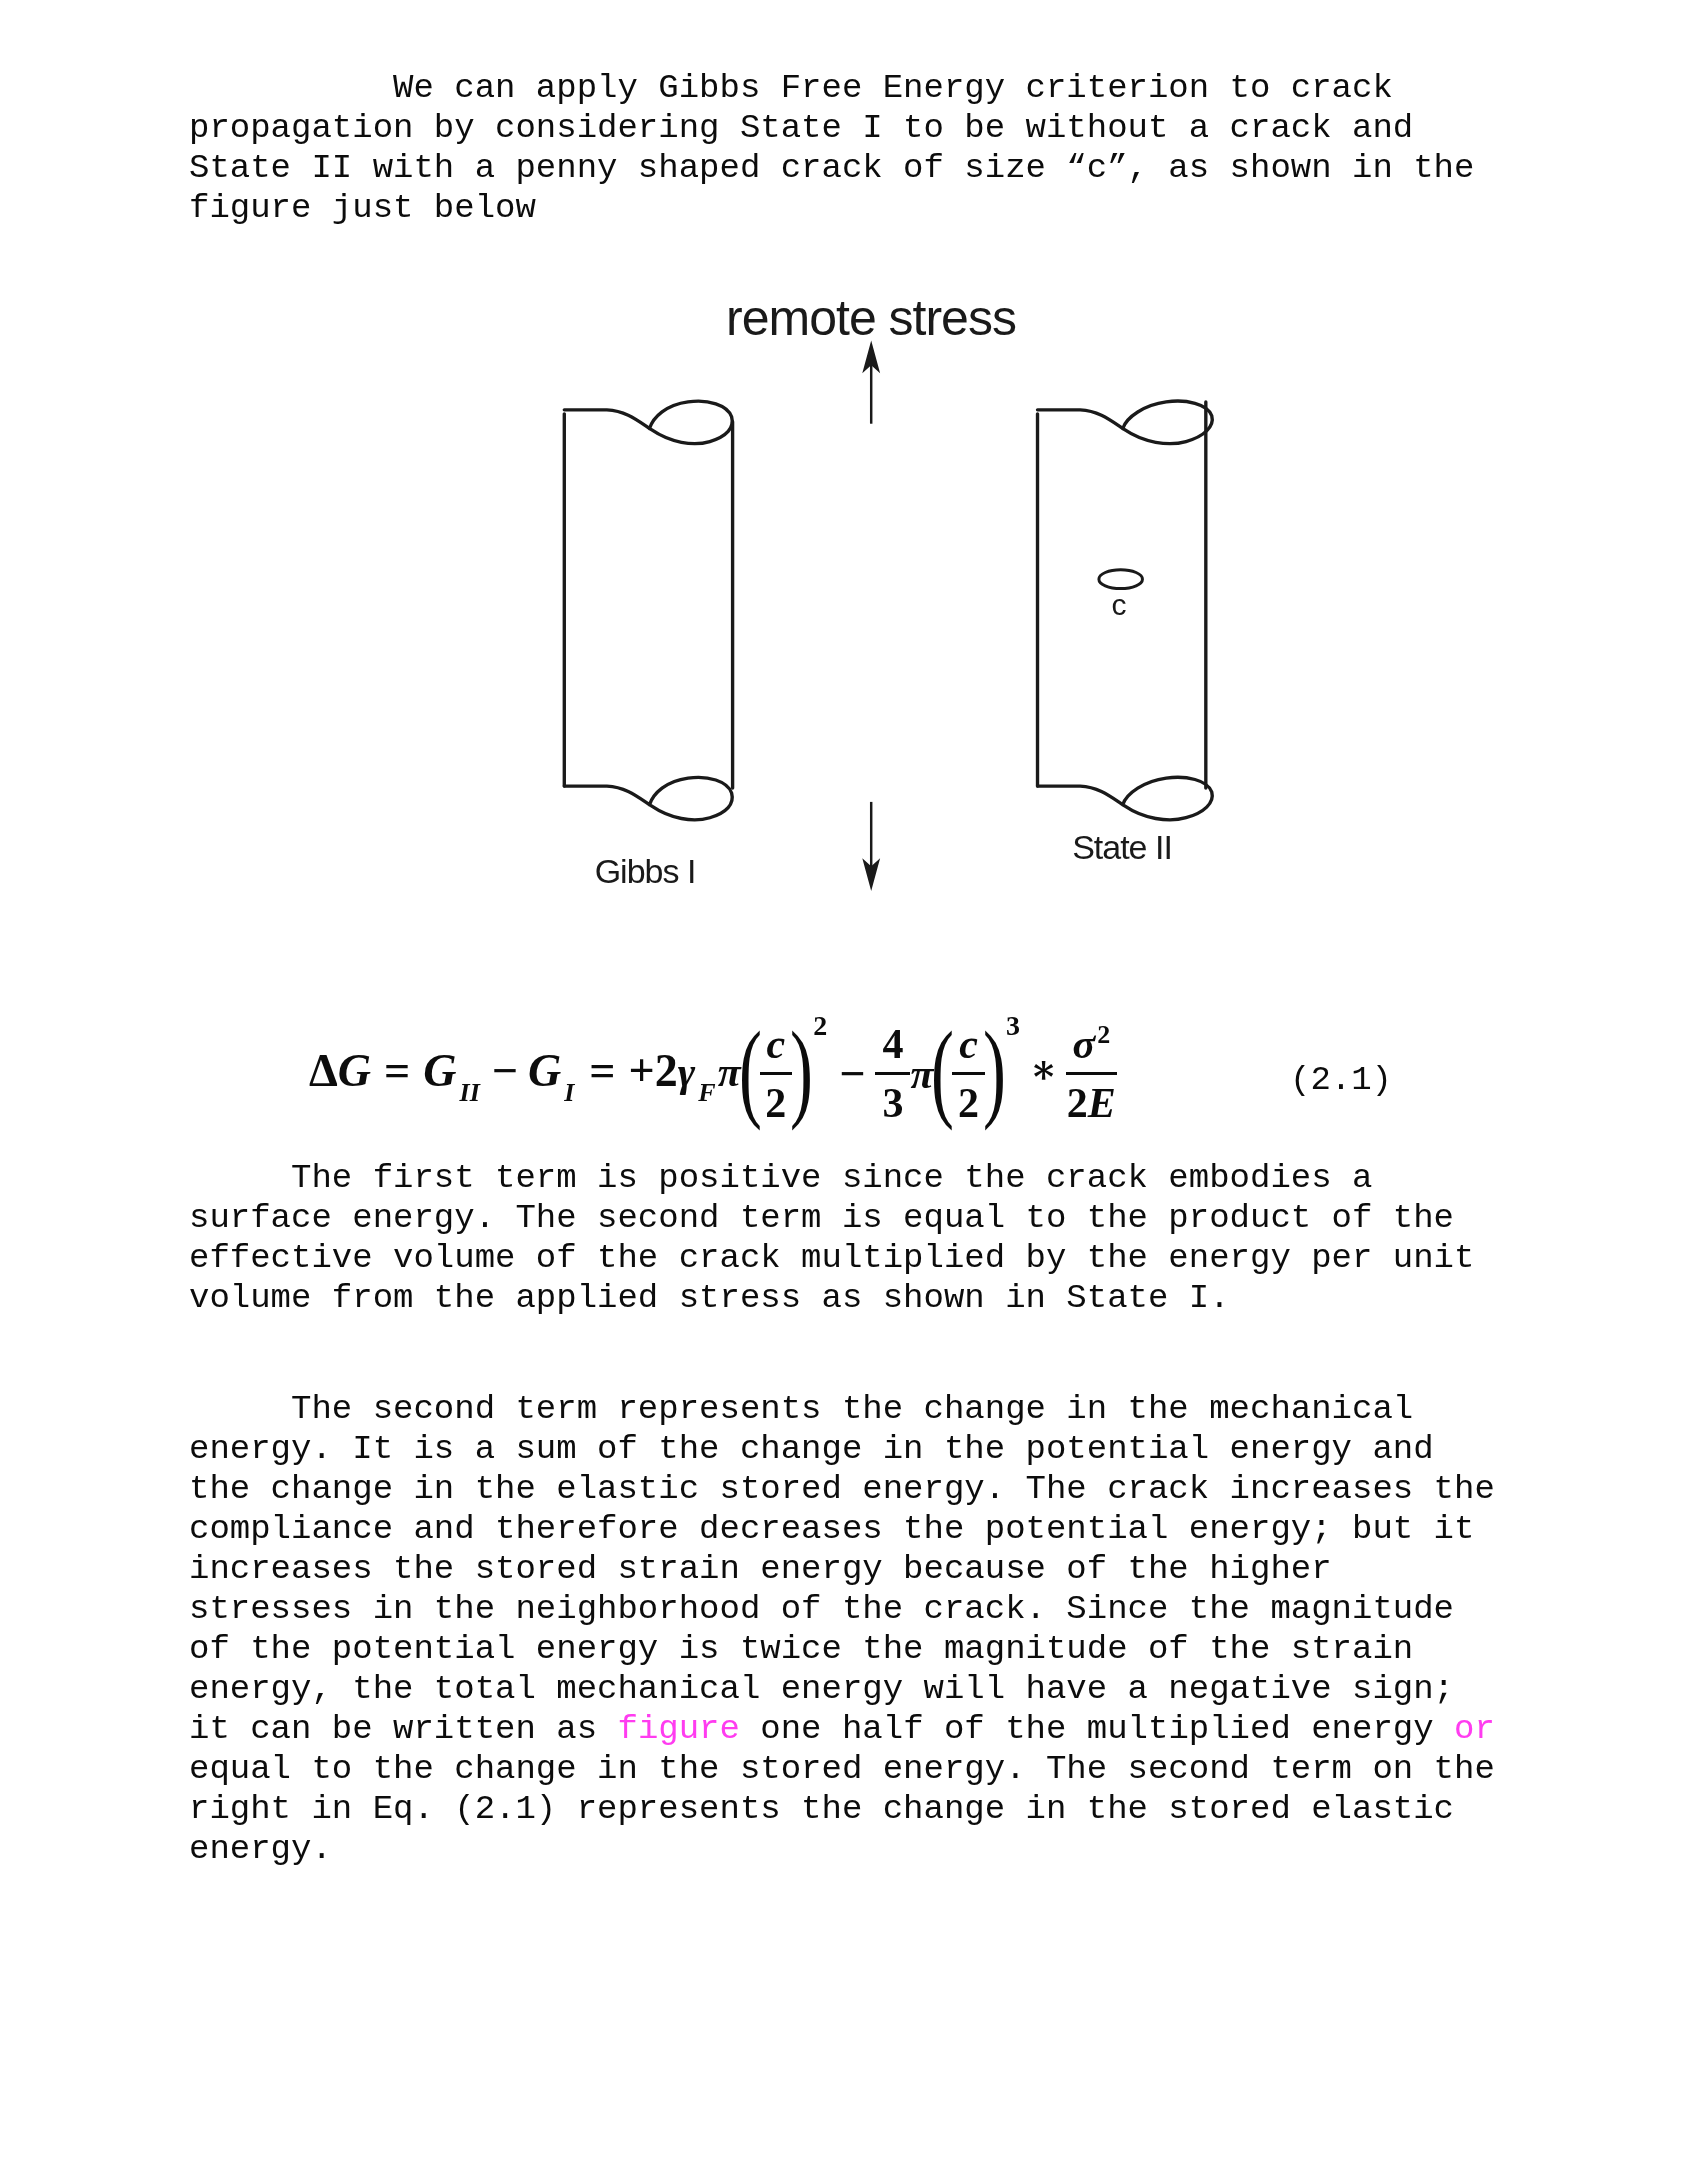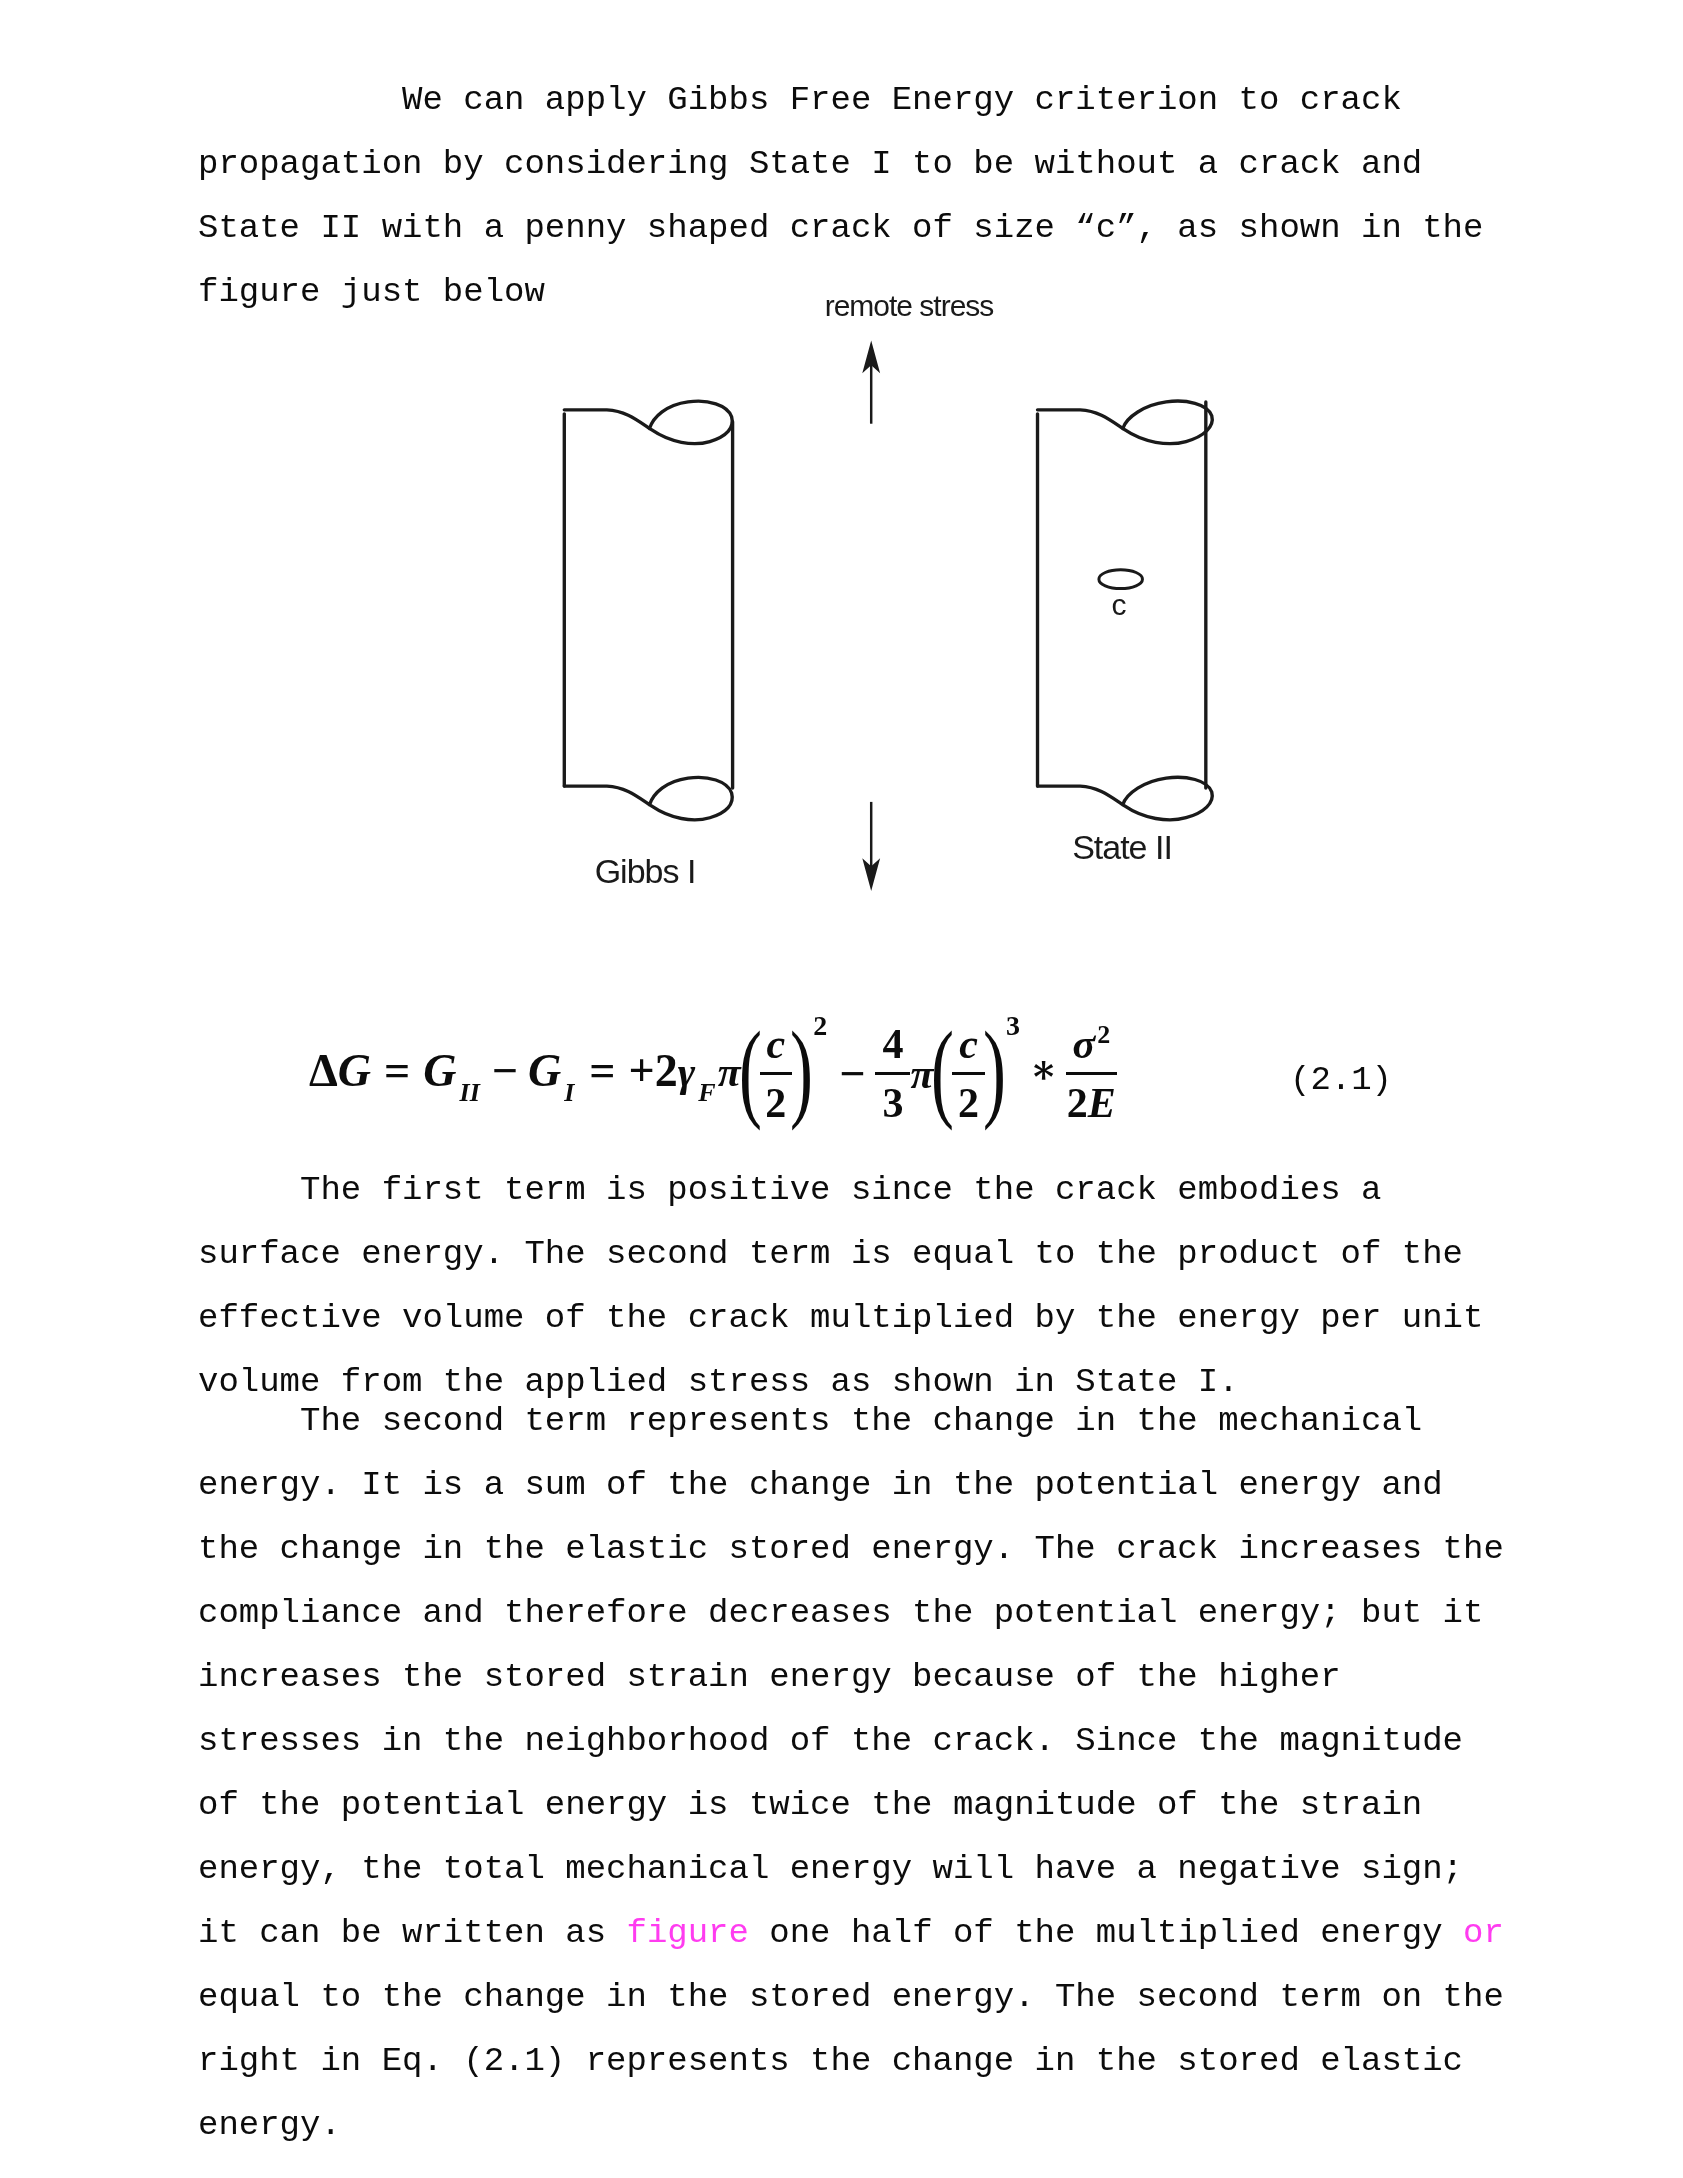--- a/index.html
+++ b/index.html
@@ -6,45 +6,45 @@
   body {
     width:1683px; height:2178px;
     background:#ffffff;
     position:relative;
     overflow:hidden;
     font-family:"Liberation Mono","DejaVu Sans Mono",monospace;
     color:#0c0c0c;
   }
   .mono-para {
     position:absolute;
-    left:198px;
+    left:189px;
     font-family:"Liberation Mono","DejaVu Sans Mono",monospace;
     font-size:34px;
-    line-height:64px;
+    line-height:40px;
     white-space:pre;
     color:#0c0c0c;
   }
   #para1 { top:68px; }
   #para2 { top:1158px; }
   #para3 { top:1389px; }
   .magenta { color:#ff3cf0; }
 
   #figure-svg {
     position:absolute; left:0; top:0;
     pointer-events:none;
   }
   .figlabel {
     position:absolute;
     font-family:"Liberation Sans","DejaVu Sans",sans-serif;
     color:#1a1a1a;
     transform:translateX(-50%);
     letter-spacing:-1px;
     white-space:nowrap;
   }
-  #remote-stress-label { left:909px; top:289px; font-size:30px; }
+  #remote-stress-label { left:871px; top:289px; font-size:50px; }
   #state1-label { left:645px; top:852px; font-size:34px; }
   #state2-label { left:1122px; top:828px; font-size:34px; }
   #crack-label  { left:1119px; top:588px; font-size:30px; letter-spacing:0; }
 
   
   #equation {
     position:absolute; left:309px; top:1006px; height:135px;
     display:flex; align-items:center;
     font-family:"Liberation Serif","DejaVu Serif",serif;
     font-weight:bold; color:#0c0c0c; white-space:nowrap;

